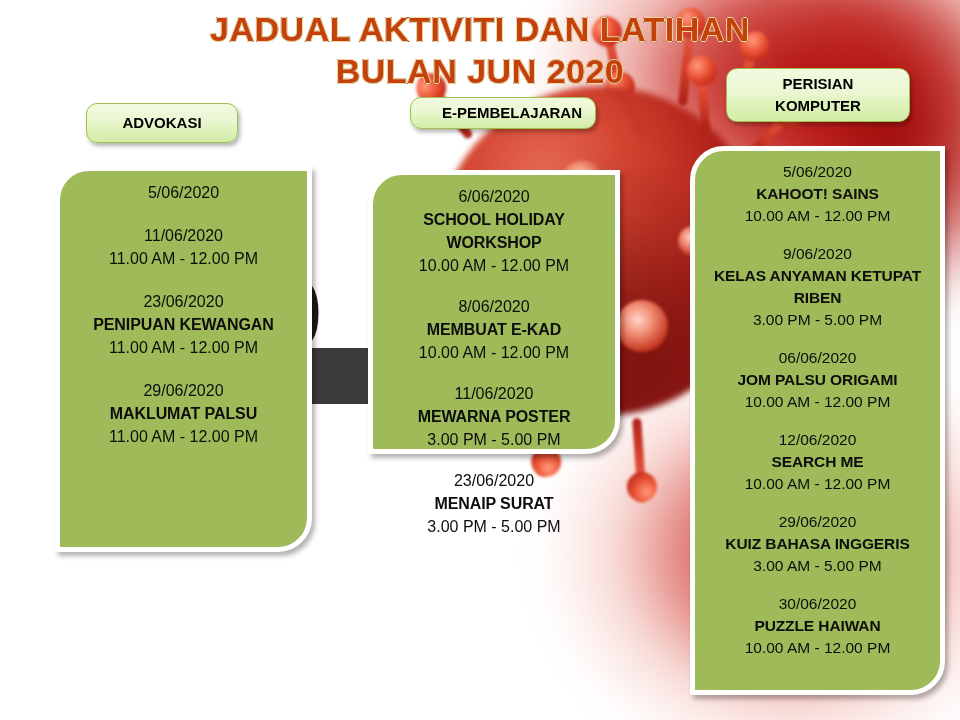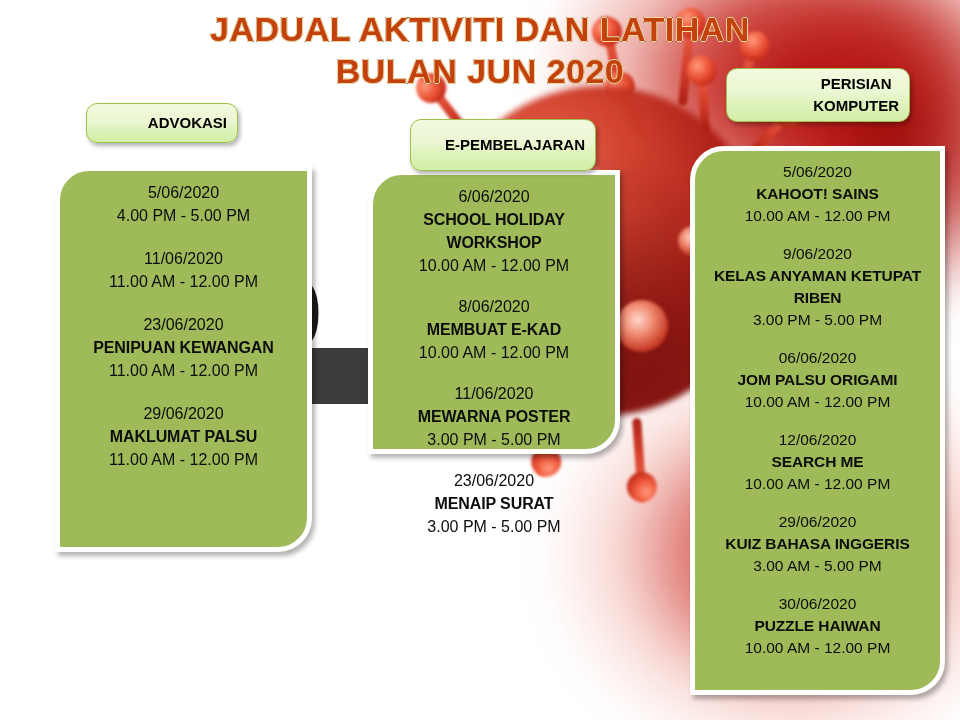--- a/index.html
+++ b/index.html
@@ -191,21 +191,21 @@
   .badge {
     position: absolute;
     z-index: 6;
     box-sizing: border-box;
     border: 1px solid #9fbf4e;
     border-radius: 11px;
     background: linear-gradient(to bottom, #f2fadf 0%, #eaf7d2 46%, #e2f4c3 58%, #d3eda6 100%);
     box-shadow: 2px 3px 4px rgba(0,0,0,0.30);
     display: flex;
     align-items: center;
-    justify-content: flex-end;
+    justify-content: center;
     text-align: center;
     font-weight: 700;
     font-size: 15px;
     line-height: 22px;
     color: #000000;
     padding: 4px 10px;
   }
 
   
   .card {
@@ -219,20 +219,21 @@
     text-align: center;
     color: #0d0d0d;
     
     border-radius: 34px 0 34px 0;
   }
   .card-inner {
     display: flex;
     flex-direction: column;
     justify-content: flex-start;
     height: 100%;
+    align-items: center;
   }
   .event { margin: 0 0 18px 0; }
   .event:last-child { margin-bottom: 0; }
   .ev-date   { font-size: 16px; line-height: 23px; font-weight: 400; }
   .ev-name   { font-size: 16px; line-height: 23px; font-weight: 700; letter-spacing: -0.1px; }
   .ev-time   { font-size: 16px; line-height: 23px; font-weight: 400; }
 
   .card.col1 .event { margin-bottom: 20px; }
   .card.col3 .ev-date,
   .card.col3 .ev-name,
@@ -306,35 +307,34 @@
 
   <div class="title-block">
     <div class="title-line">JADUAL AKTIVITI DAN LATIHAN</div>
     <div class="title-line">BULAN JUN 2020</div>
   </div>
 
   <div class="badge" style="left:86px; top:103px; width:152px; height:40px;">
     <span>ADVOKASI</span>
   </div>
 
-  <div class="badge" style="left:410px; top:119px; width:186px; height:52px;padding-left:28px;">
+  <div class="badge" style="left:410px; top:97px; width:186px; height:32px;padding-left:28px;">
     <span>E-PEMBELAJARAN</span>
   </div>
 
   <div class="badge" style="left:726px; top:68px; width:184px; height:54px; white-space:pre-line;">
     <span>PERISIAN
 KOMPUTER</span>
   </div>
 
   <div class="card col1" style="left:55px; top:166px; width:257px; height:386px;">
     <div class="card-inner">
 
       <div class="event">
         <div class="ev-date">5/06/2020</div>
-        <div class="ev-time">4.00 PM - 5.00 PM</div>
       </div>
 
       <div class="event">
         <div class="ev-date">11/06/2020</div>
         <div class="ev-time">11.00 AM - 12.00 PM</div>
       </div>
 
       <div class="event">
         <div class="ev-date">23/06/2020</div>
         <div class="ev-name">PENIPUAN KEWANGAN</div>

